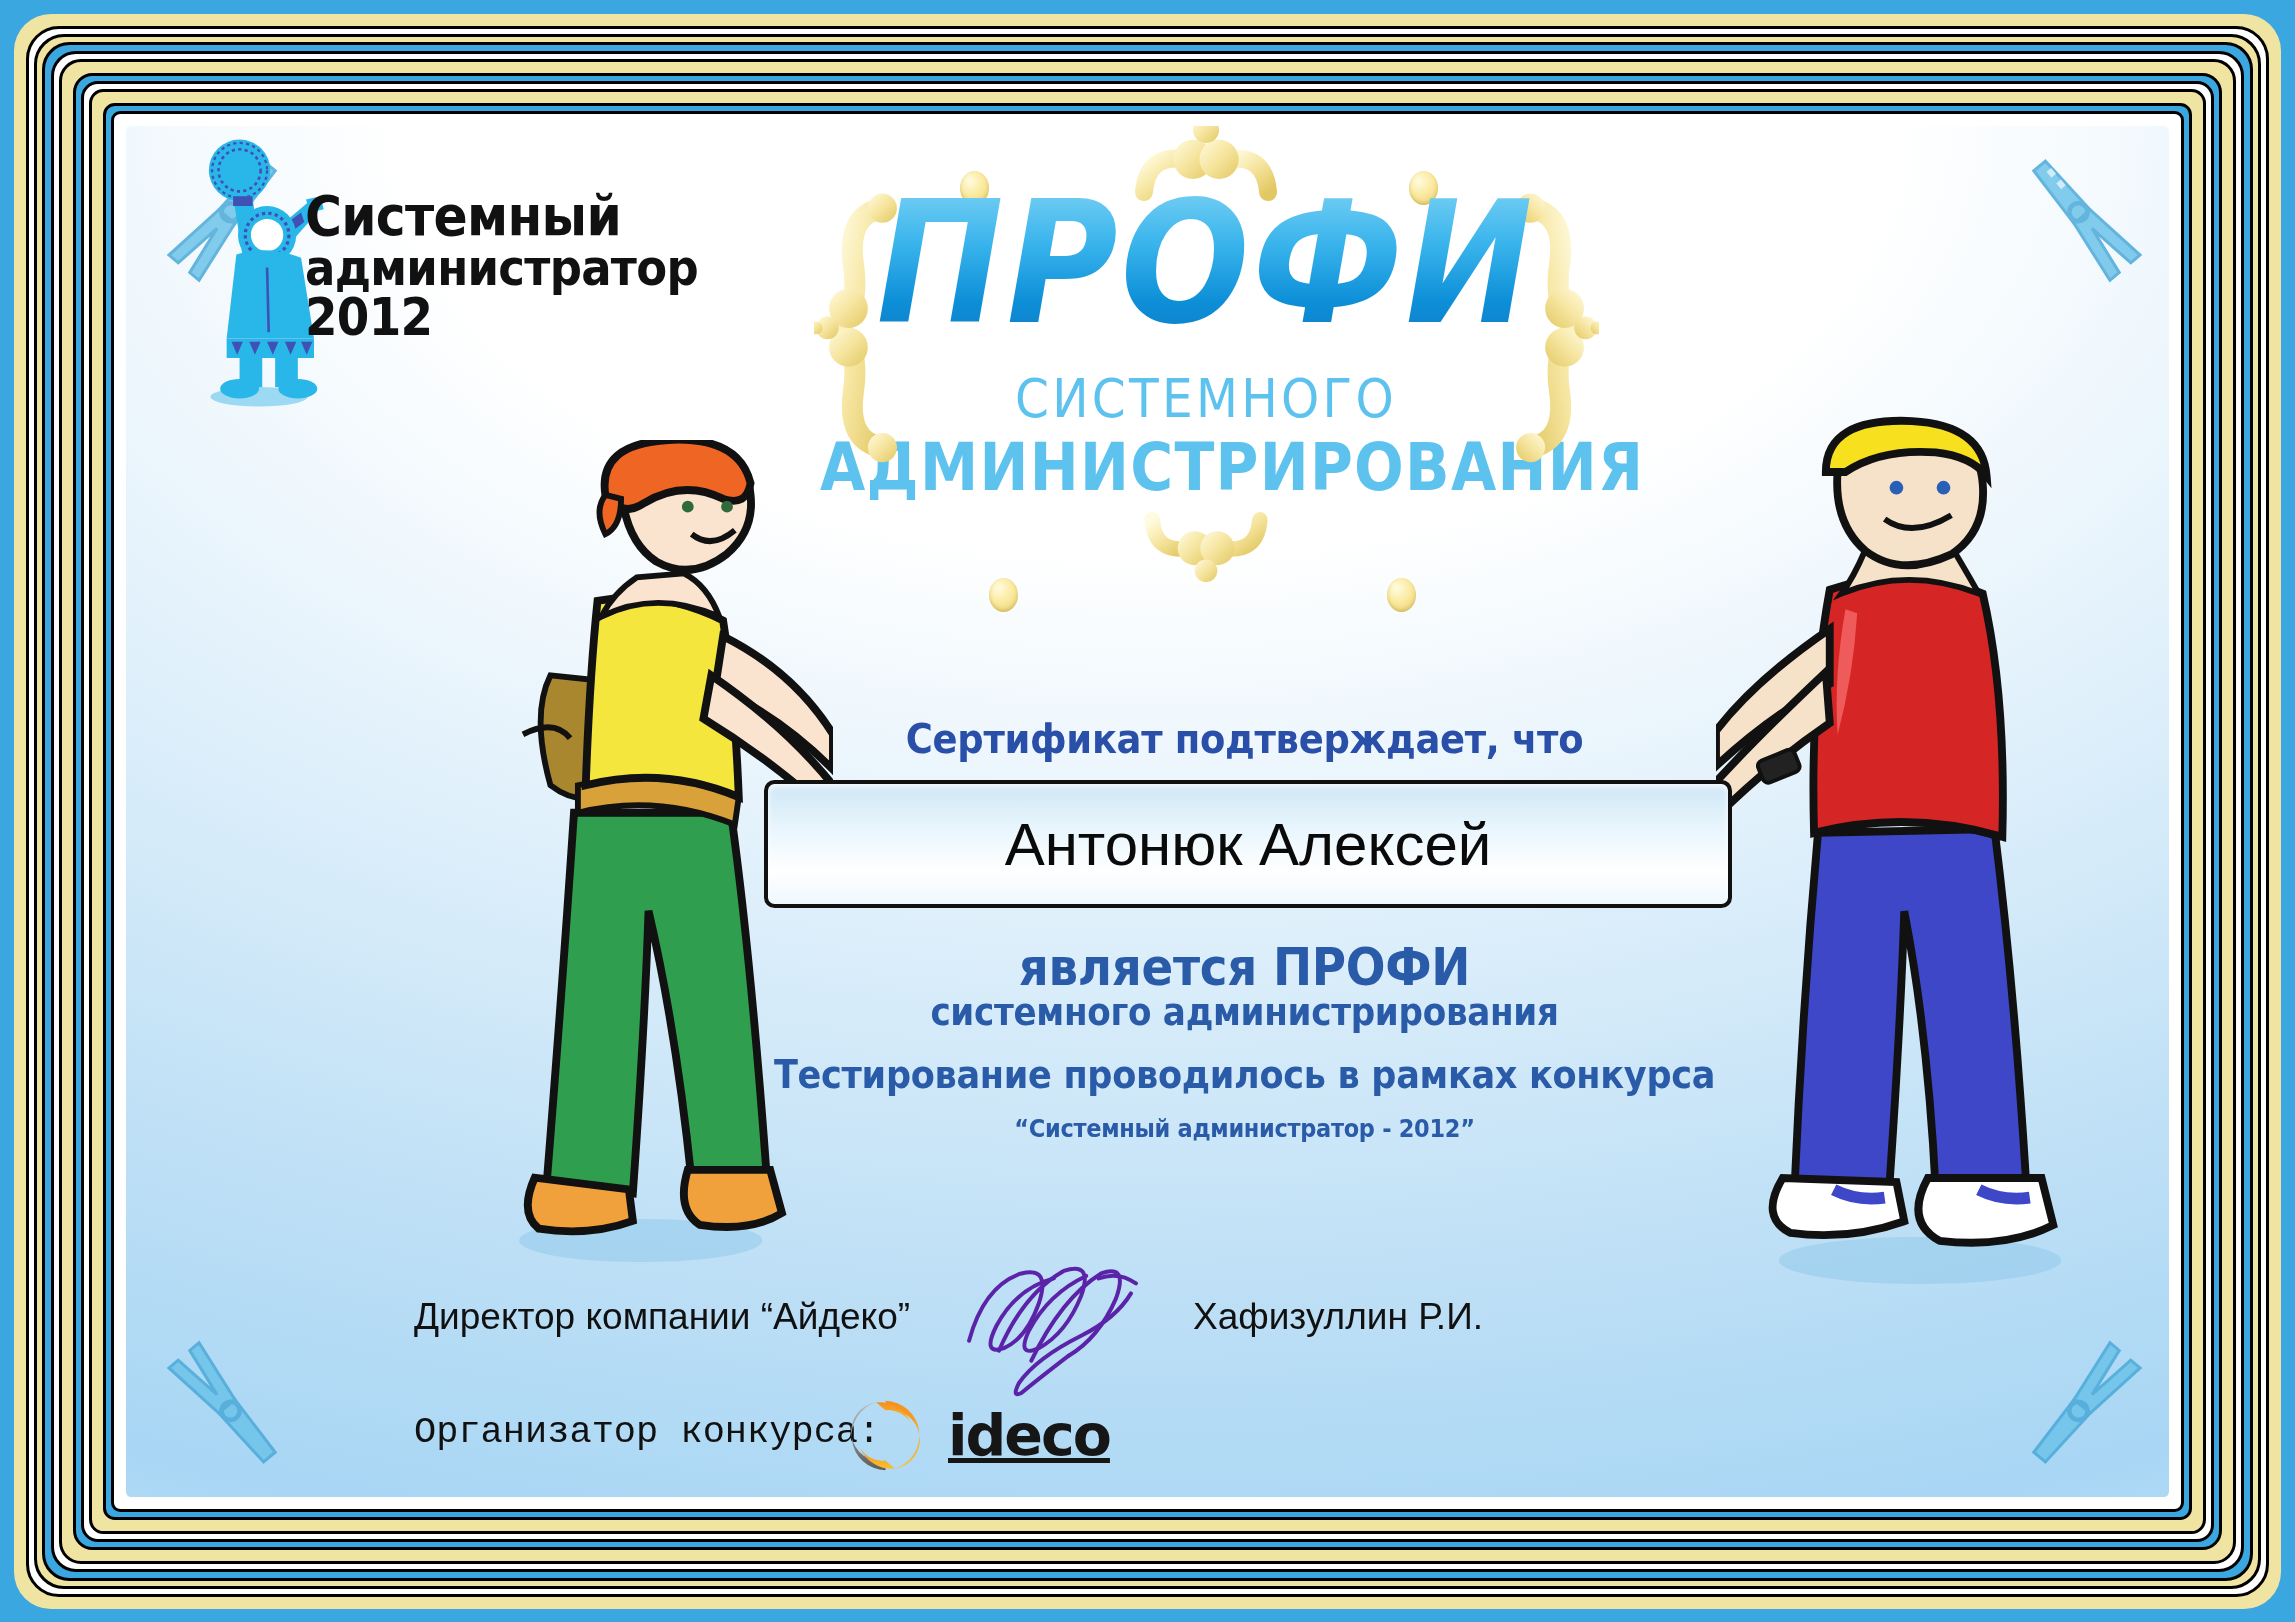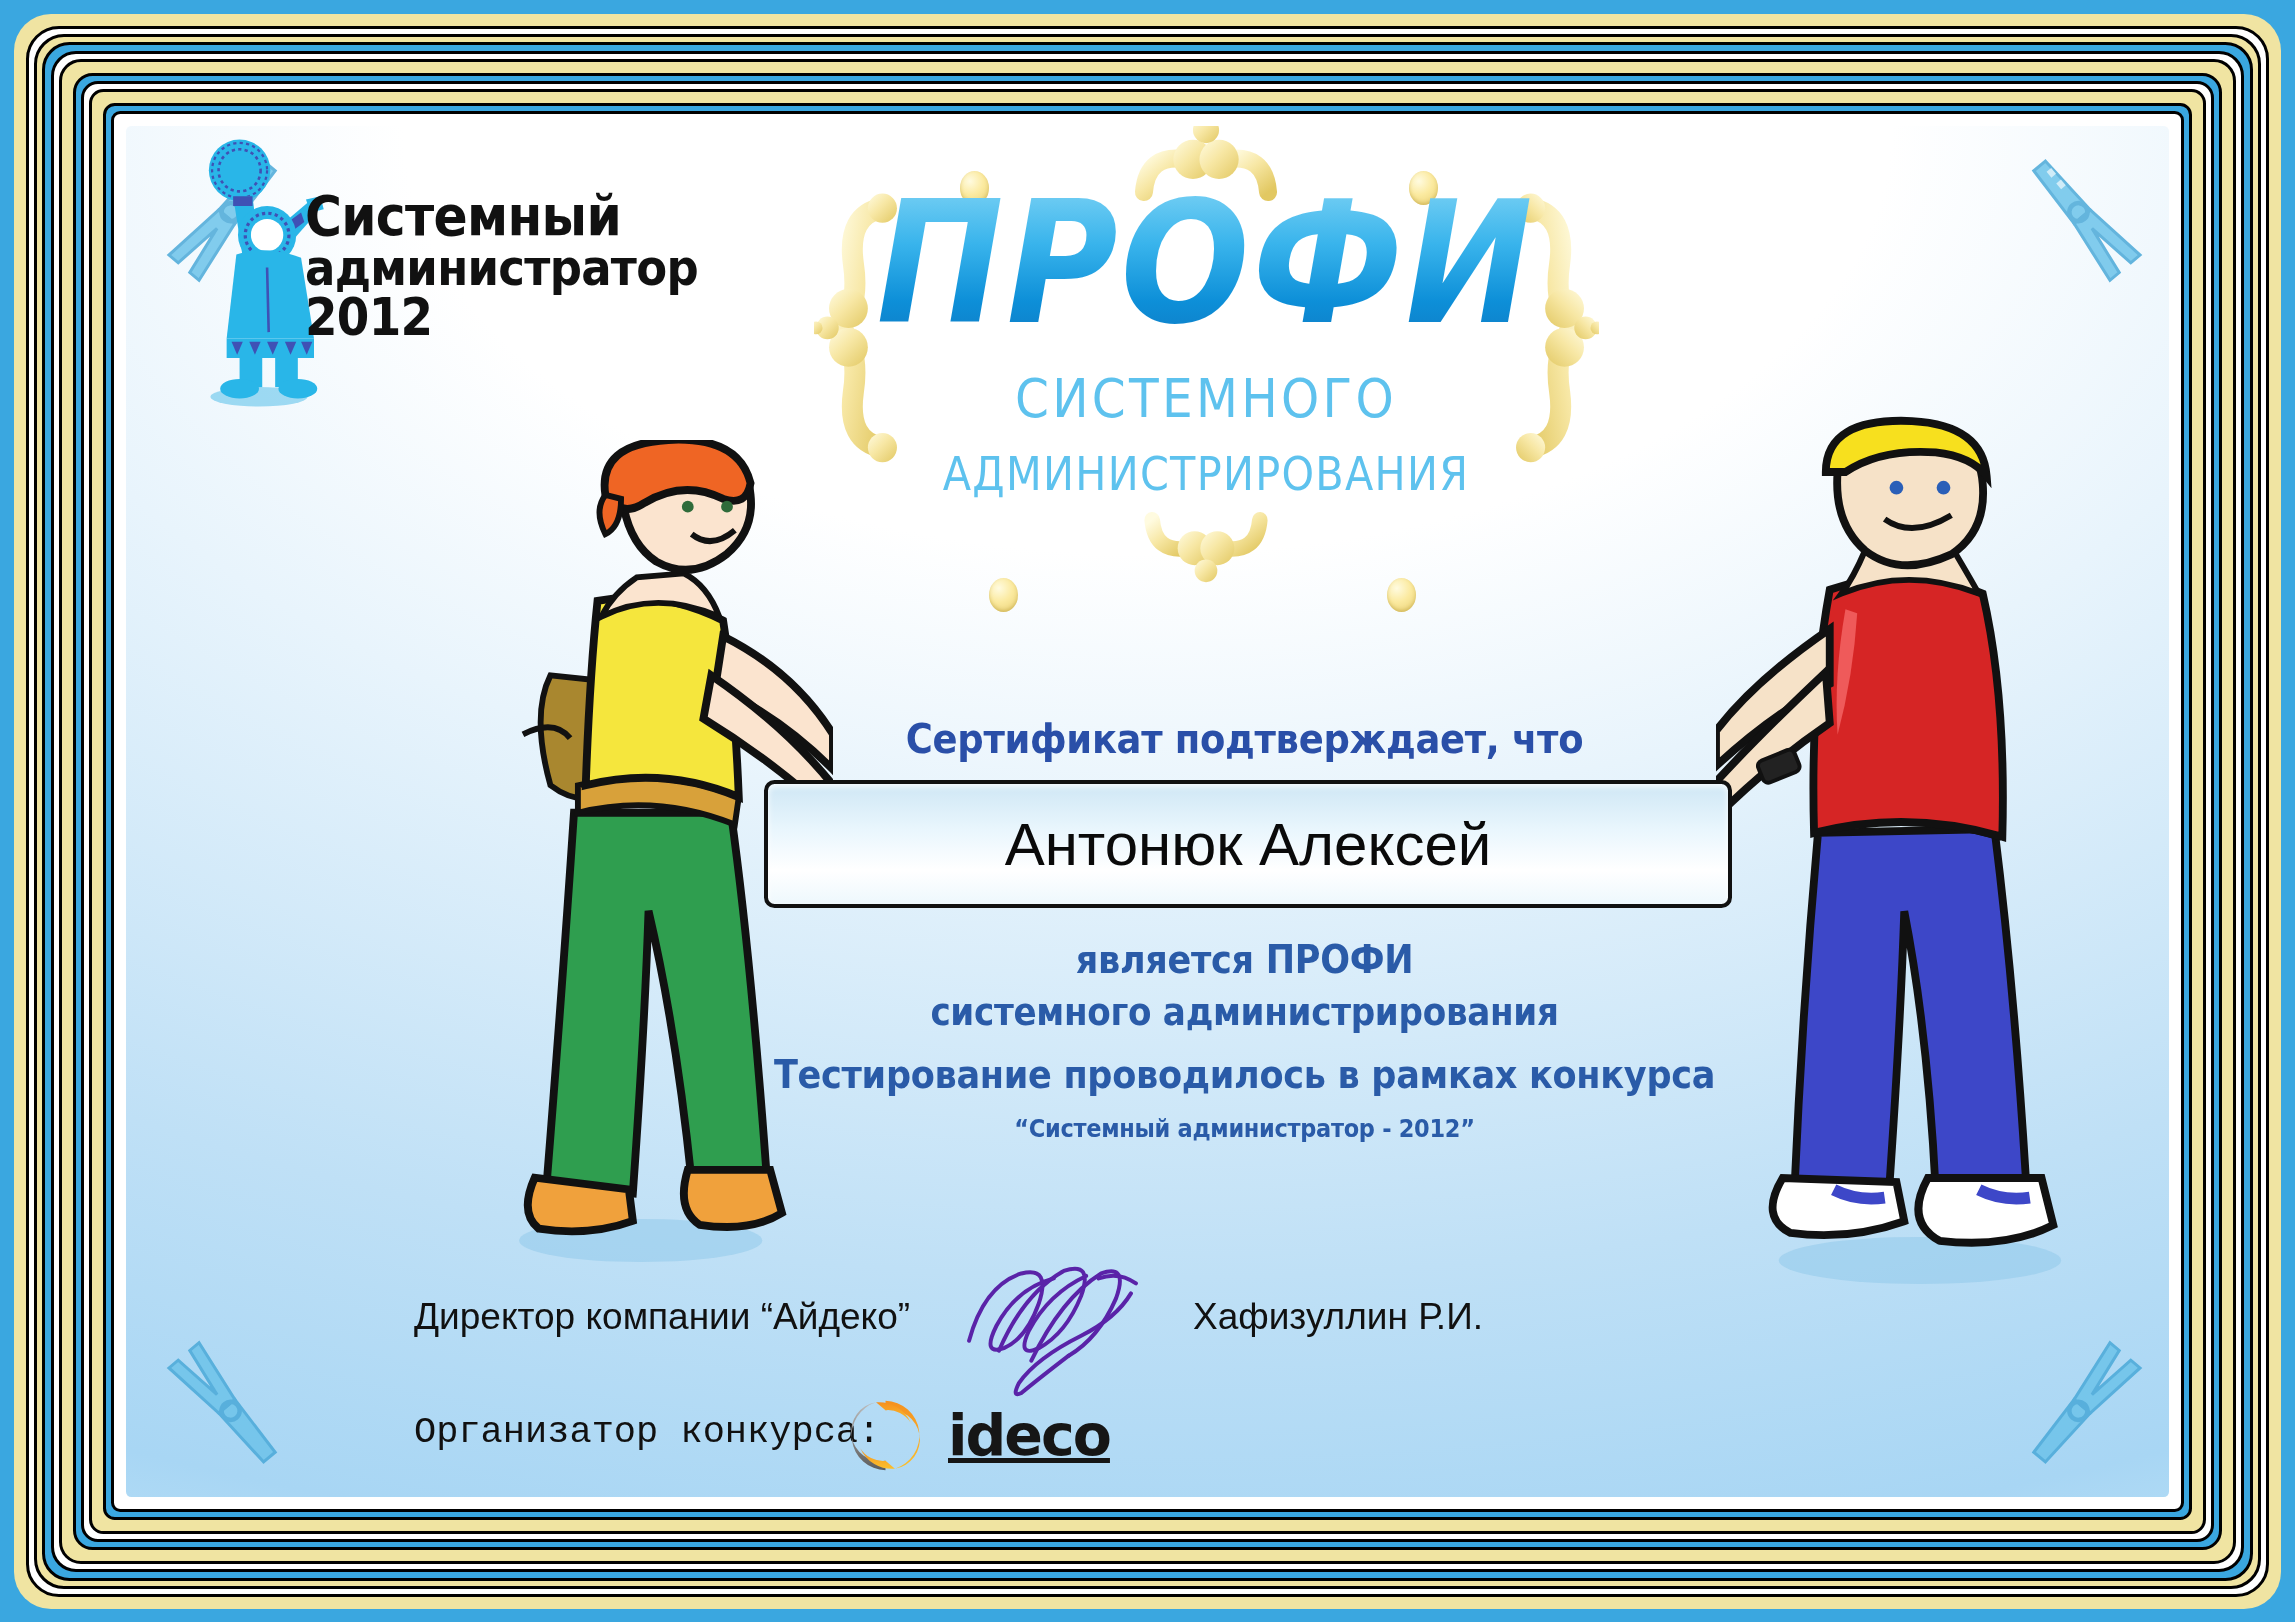--- a/index.html
+++ b/index.html
@@ -70,22 +70,22 @@
     line-height:1; margin-top:68px;
     transform:scaleY(1.12);
   }
   #profi-sub1 {
     margin-top:27.5px;
     font-size:54px; font-weight:normal; letter-spacing:3.3px;
     color:#5ec2ee;
     font-family:"DejaVu Sans Condensed","Liberation Sans", sans-serif;
   }
   #profi-sub2 {
-    margin-top:17px;
-    font-size:46px; font-weight:normal; letter-spacing:1.3px;
+    margin-top:0;
+    font-size:65px; font-weight:bold; letter-spacing:1.3px;
     color:#5ec2ee;
     font-family:"DejaVu Sans Condensed","Liberation Sans", sans-serif;
   }
   
   .gold-brace { position:absolute; width:98px; height:275px; }
   #brace-left  { left:-6.5px;  top:72px; }
   #brace-right { right:-6.5px; top:72px; transform:scaleX(-1); }
   #gold-top    { position:absolute; left:50%; top:-2.6px; transform:translateX(-50%); width:196px; height:98px; }
   #gold-bottom { position:absolute; left:50%; top:380px; transform:translateX(-50%); width:196px; height:85px; }
   .gold-dot { position:absolute; border-radius:50%;
@@ -119,21 +119,21 @@
     width:100%; text-align:center;
     font-size:60px; color:#0a0a0a; letter-spacing:0px;
     font-family:"Liberation Sans", sans-serif;
   }
 
   .body-line {
     position:absolute; width:955px; left:641px; text-align:center;
     color:#2a5ba8; font-weight:bold; letter-spacing:-0.3px;
     font-family:"DejaVu Sans Condensed","Liberation Sans", sans-serif;
   }
-  #body-l1 { top:811px; font-size:39px; }
+  #body-l1 { top:811px; font-size:52px; }
   #body-l2 { top:864px; font-size:38px; }
   #body-l3 { top:926px; font-size:39px; color:#2a5ba8; }
   #body-l4 { top:988px; font-size:25px; color:#2a5ba8; }
 
   
   #sig-row { position:absolute; left:288px; top:1152px; width:1440px; height:98px; }
   #director-label {
     position:absolute; left:0; top:18.3px;
     font-size:37px; color:#111;
     font-family:"Liberation Sans", sans-serif;

